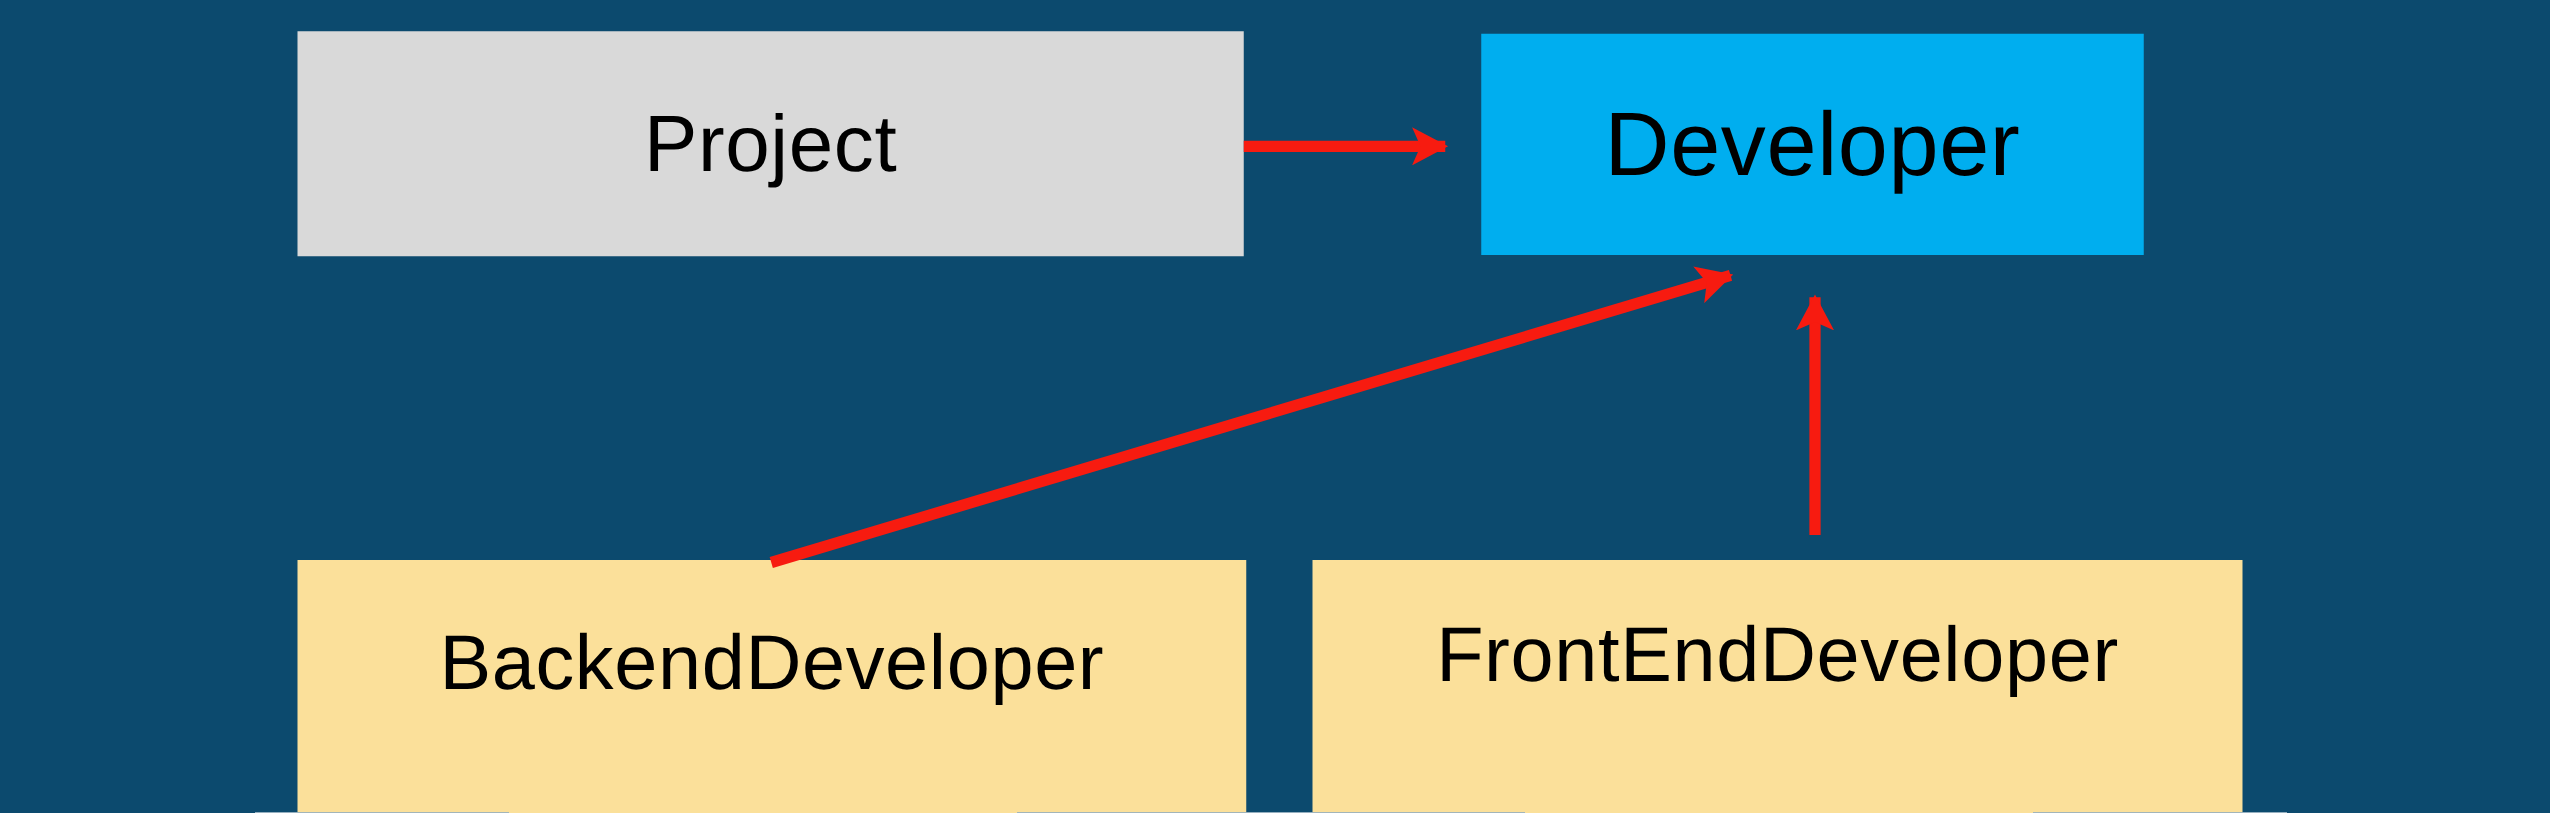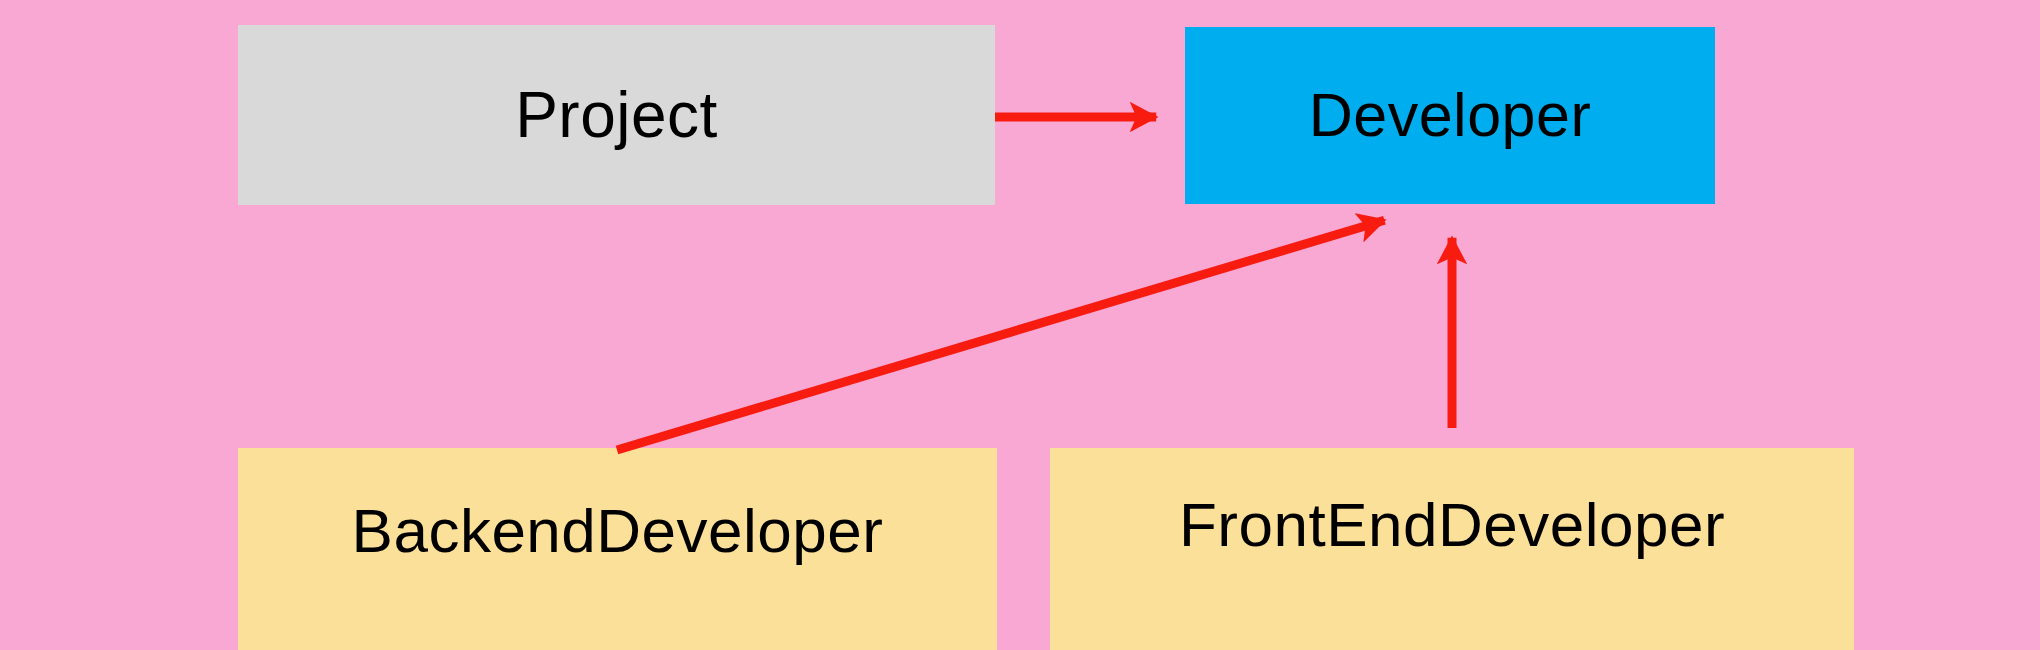--- a/index.html
+++ b/index.html
@@ -43,21 +43,21 @@
     font-size: 64px;
   }
 
   
   #node-developer {
     left: 1185px;
     top: 27px;
     width: 530px;
     height: 177px;
     background: #00aeef;
-    font-size: 61px;
+    font-size: 72px;
   }
 
   
   #node-backend {
     left: 238px;
     top: 448px;
     width: 759px;
     height: 202px;
     background: #fbe09a;
     font-size: 62px;
@@ -82,35 +82,35 @@
     left: 0;
     top: 0;
     width: 2040px;
     height: 650px;
     pointer-events: none;
   }
 </style>
 </head>
 <body>
 
-<div id="canvas" style="width: 2040px; height: 650px; background: #f9a8d4;">
+<div id="canvas" style="width: 2040px; height: 650px; background: #0c4a6e;">
 
   <div class="node" id="node-project" style="left: 238px; top: 25px; width: 757px; height: 180px; background: rgb(217, 217, 217);">
     <span class="node-label">Project</span>
   </div>
 
   <div class="node" id="node-developer" style="left: 1185px; top: 27px; width: 530px; height: 177px; background: rgb(0, 174, 239);">
     <span class="node-label">Developer</span>
   </div>
 
   <div class="node" id="node-backend" style="left: 238px; top: 448px; width: 759px; height: 202px; background: rgb(251, 224, 154);">
     <span class="node-label">BackendDeveloper</span>
   </div>
 
-  <div class="node" id="node-frontend" style="left: 1050px; top: 448px; width: 804px; height: 202px; background: rgb(251, 224, 154); text-align: right;">
+  <div class="node" id="node-frontend" style="left: 1050px; top: 448px; width: 744px; height: 202px; background: rgb(251, 224, 154); text-align: right;">
     <span class="node-label">FrontEndDeveloper</span>
   </div>
 
   <svg id="edge-layer" viewBox="0 0 2040 650">
     <defs>
       <marker id="arrowhead" markerWidth="3.4" markerHeight="3.4" refX="2.95" refY="1.7" orient="auto" markerUnits="strokeWidth">
         <path d="M 0 0 L 3.2 1.7 L 0 3.4 L 0.75 1.7 Z" fill="#f71b10"></path>
       </marker>
     </defs>
     <line id="edge-project-developer" stroke="#f71b10" stroke-width="9" marker-end="url(#arrowhead)" x1="995" y1="117" x2="1156.2" y2="117"></line>

